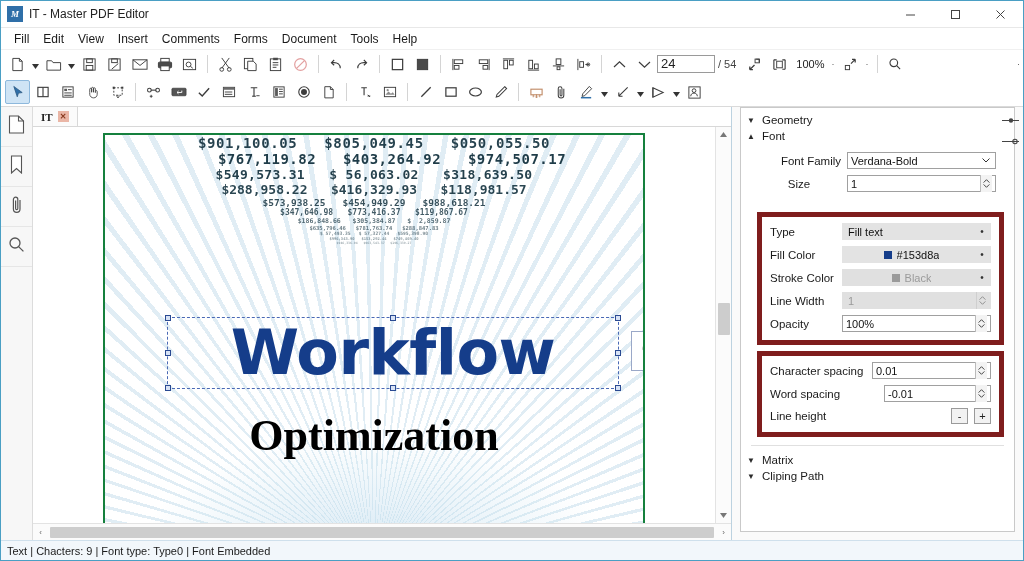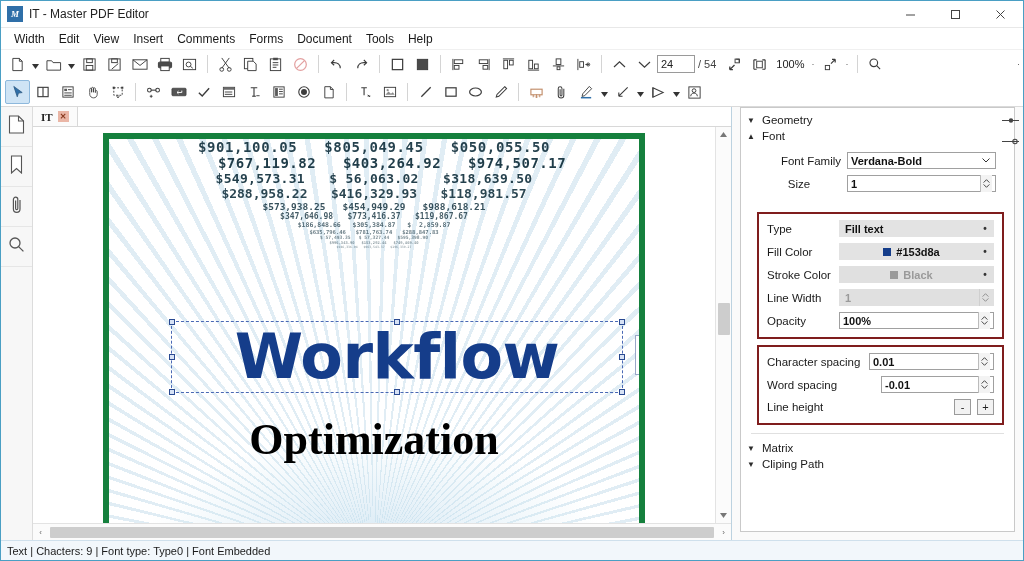--- a/index.html
+++ b/index.html
@@ -96,23 +96,23 @@
     color: #333;
     flex: 0 0 auto;
   }
   .sep {
     width: 1px; height: 18px;
     background: #d4d4d4;
     margin: 0 5px;
     flex: 0 0 auto;
   }
   .pagebox {
-    width: 38px; height: 18px;
+    width: 58px; height: 18px;
     border: 1px solid #9a9a9a;
-    font-size: 11px;
+    font-size: 13px;
     padding: 0 3px;
     line-height: 16px;
     color: #222;
     background: #fff;
     flex: 0 0 auto;
   }
   .pagetotal { font-size: 11px; color: #444; margin: 0 6px 0 3px; flex:0 0 auto;}
   .zoomlabel { font-size: 11px; color: #222; margin: 0 4px; flex:0 0 auto;}
   .searchbox {
     flex: 1 1 auto;
@@ -195,21 +195,21 @@
     overflow: hidden;
     min-width: 0;
     display:flex;
     justify-content:center;
     padding-top: 6px;
   }
   .page {
     width: 542px;
     height: 420px;
     background: #ffffff;
-    border: 6px solid #15803d;
+    border: 2px solid #15803d;
     position: relative;
     overflow: hidden;
   }
   
   .bg-art {
     position: absolute;
     inset: 0;
     background:
       radial-gradient(ellipse 70% 45% at 50% 100%, rgba(180,215,235,0.55) 0%, rgba(255,255,255,0) 62%),
       repeating-conic-gradient(from 200deg at 50% 105%,
@@ -354,21 +354,21 @@
   .section-row {
     display: flex; align-items: center; gap: 5px;
     padding: 2px 0 2px 6px;
     font-size: 11.5px;
     color: #1a1a1a;
   }
   .tri { font-size: 8px; color: #2b2b2b; width:10px; }
   .group {
     margin: 6px 10px 0 16px;
     padding: 6px 8px 8px 8px;
-    border: 2px solid #7f1d1d;
+    border: 5px solid #7f1d1d;
   }
   .group.noborder { border: none; padding-left: 0; margin-top: 2px;}
   .frow {
     display: flex; align-items: center;
     margin-bottom: 6px;
     font-size: 11.5px;
     color: #1a1a1a;
     gap: 6px;
   }
   .flabel { white-space: nowrap; }
@@ -377,21 +377,20 @@
   .flabel.w3 { width: 96px; }
   .ctrl {
     height: 17px;
     border: 1px solid #a0a0a0;
     background: #fff;
     font-size: 11px;
     display: flex; align-items: center;
     padding: 0 3px;
     color: #111;
     position: relative;
-    font-weight: bold;
   }
   .ctrl.flat {
     border: none;
     background: #e3e3e3;
   }
   .ctrl.disabled { background: #e0e0e0; color: #9a9a9a; border-color:#c2c2c2;}
   .ctrl .val { flex: 1; overflow: hidden; white-space: nowrap; }
   .dd-arrow {
     width: 13px; display:flex; align-items:center; justify-content:center;
     font-size: 8px; color: #333;
@@ -453,21 +452,21 @@
       <div class="winbtn close">
         <svg width="11" height="11" viewBox="0 0 11 11">
             <line x1="1.5" y1="1.5" x2="9.5" y2="9.5" stroke="#444" stroke-width="1"></line>
             <line x1="9.5" y1="1.5" x2="1.5" y2="9.5" stroke="#444" stroke-width="1"></line>
           </svg>
       </div>
     </div>
   </div>
 
   <div class="menubar">
-    <div class="menu-item">Width</div>
+    <div class="menu-item">Fill</div>
     <div class="menu-item">Edit</div>
     <div class="menu-item">View</div>
     <div class="menu-item">Insert</div>
     <div class="menu-item">Comments</div>
     <div class="menu-item">Forms</div>
     <div class="menu-item">Document</div>
     <div class="menu-item">Tools</div>
     <div class="menu-item">Help</div>
   </div>
 

